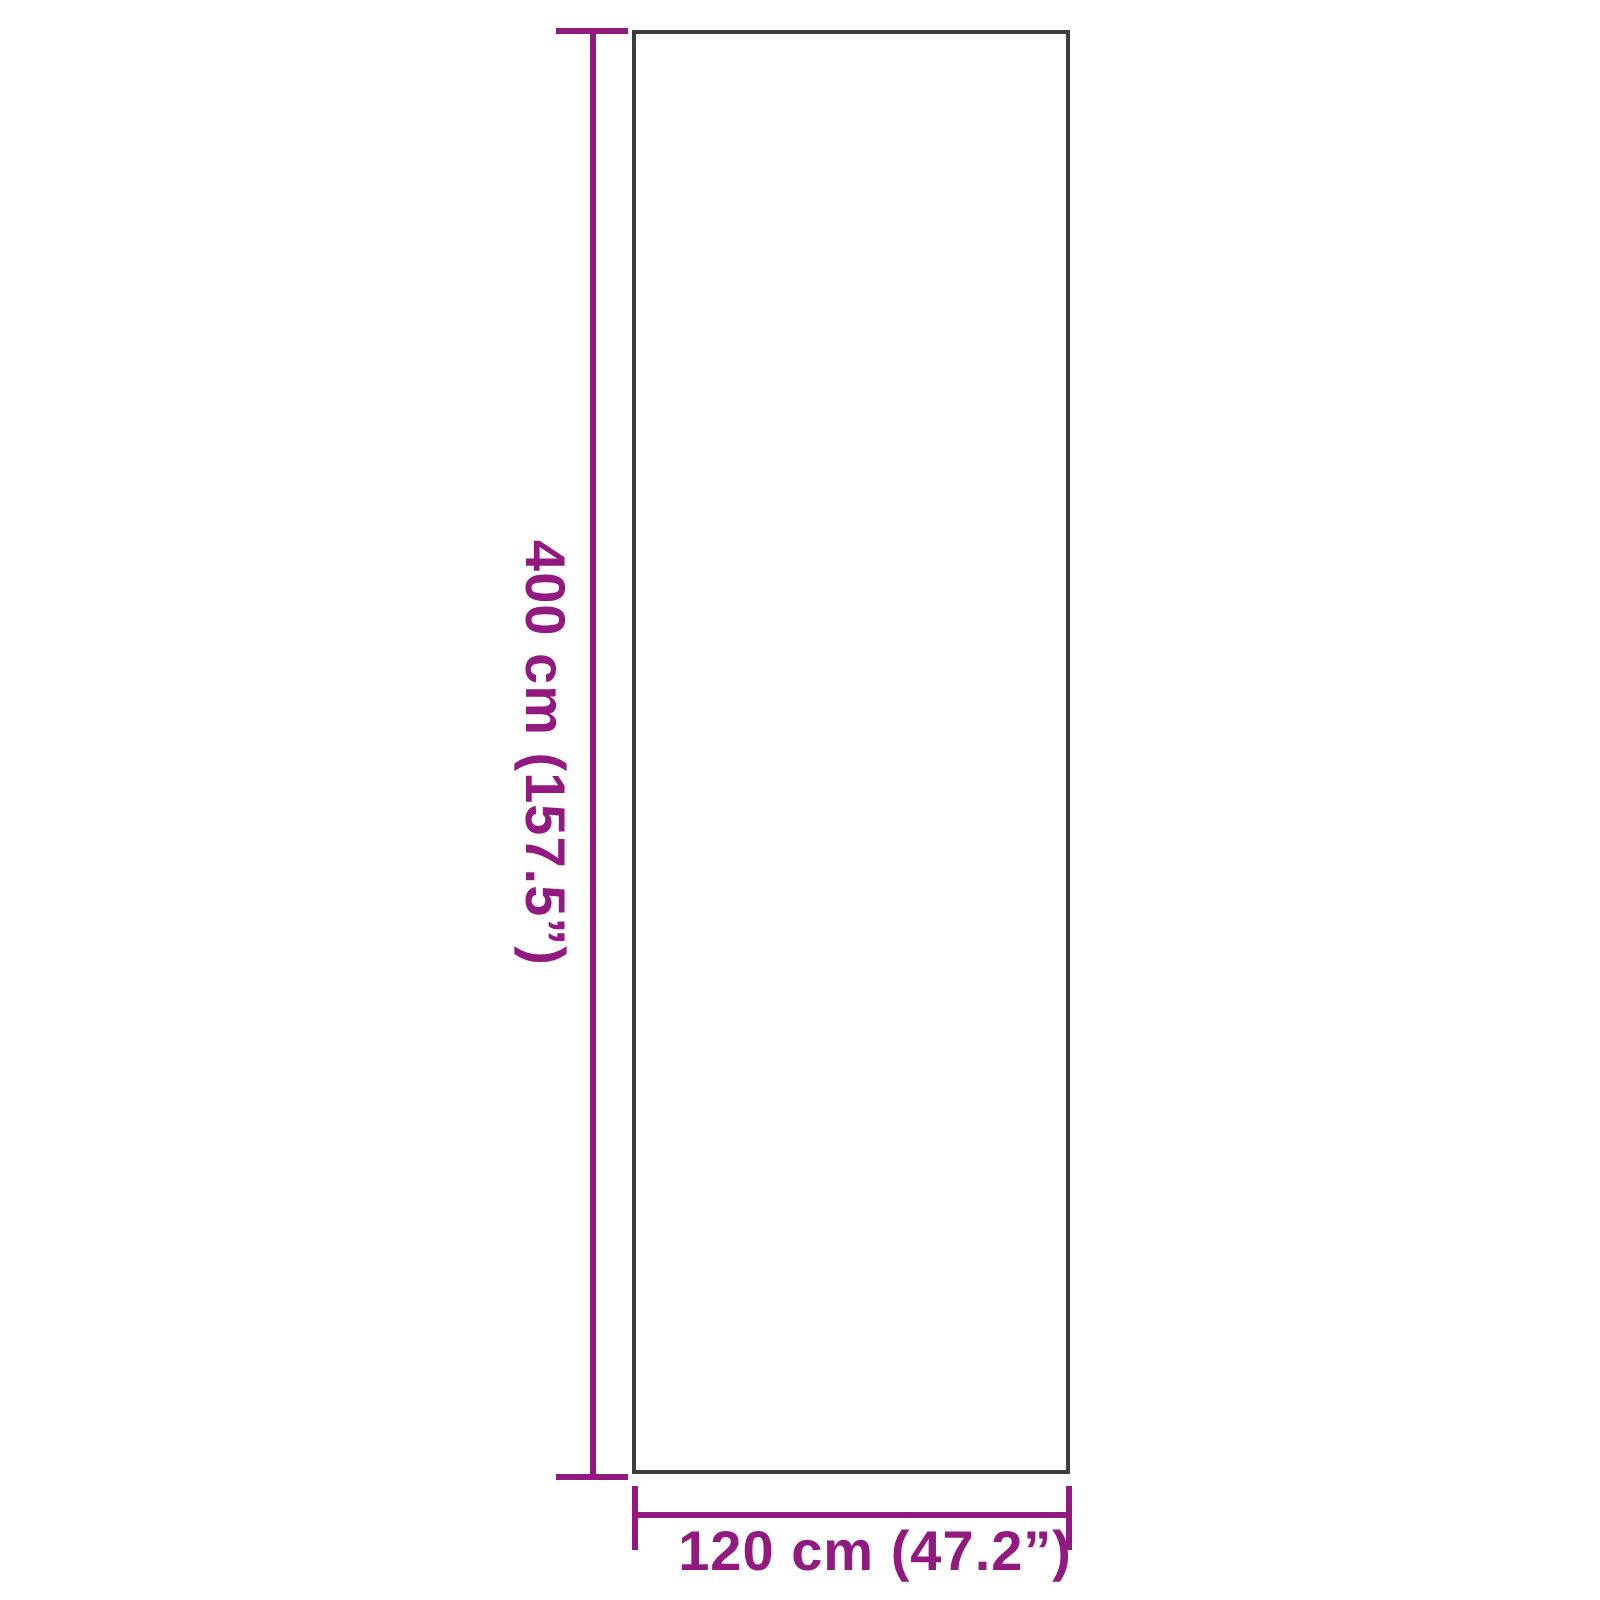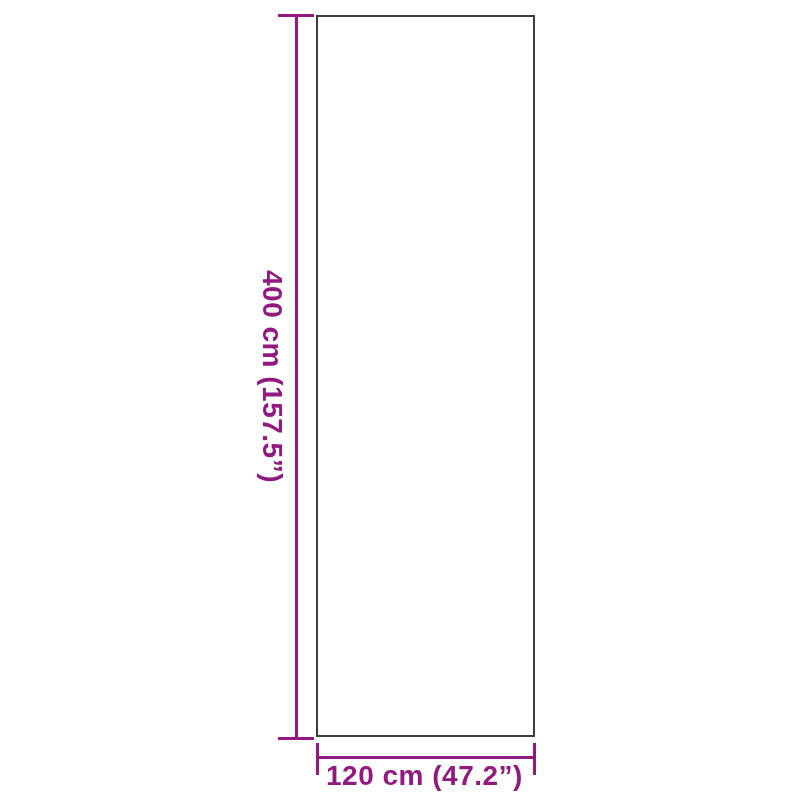--- a/index.html
+++ b/index.html
@@ -47,23 +47,23 @@
     white-space: nowrap;
   }
   .height-label {
     left: 250px; top: 15px;
     width: 44px; height: 722px;
     writing-mode: vertical-rl;
     text-align: center;
     line-height: 44px;
   }
   .width-label {
-    left: 326px; top: 760px;
+    left: 316px; top: 760px;
     width: 220px;
-    text-align: left;
+    text-align: right;
     line-height: 32px;
   }
 </style>
 </head>
 <body>
 
 <div class="canvas">
 
   <div class="product-rect"></div>
 

